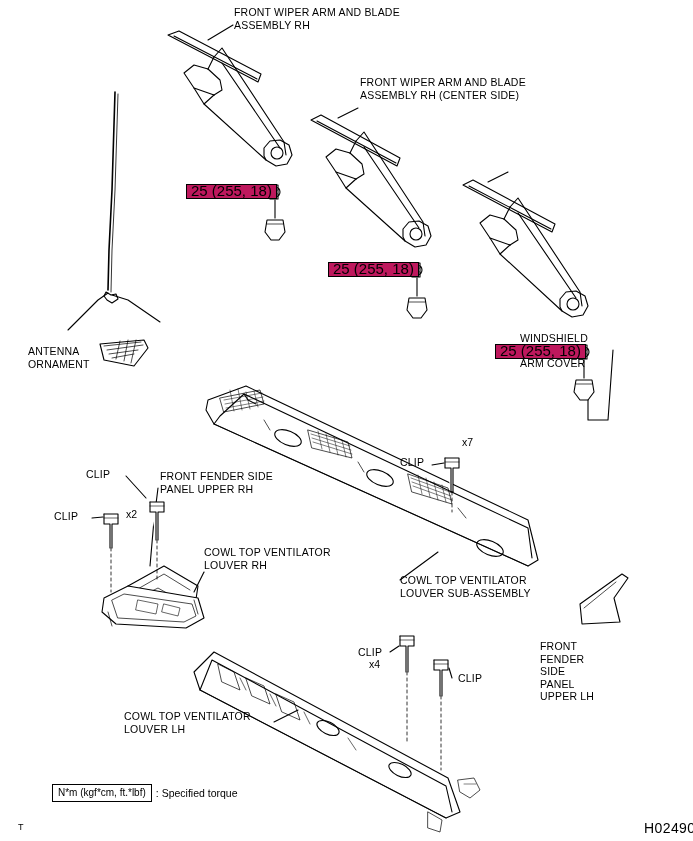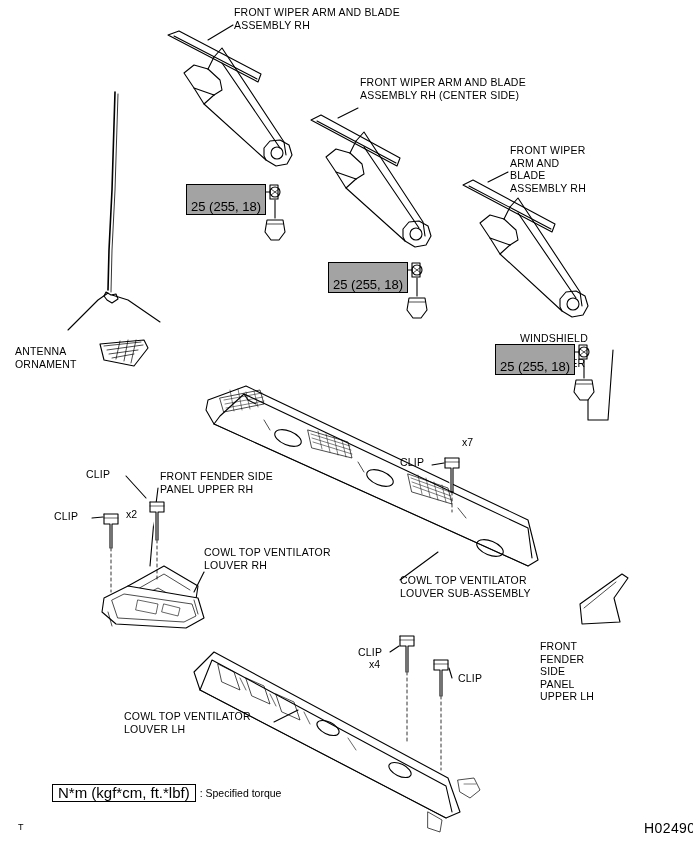--- a/index.html
+++ b/index.html
@@ -27,40 +27,40 @@
   .lbl {
     position: absolute;
     font-size: 10.5px;
     line-height: 12.5px;
     letter-spacing: 0.2px;
     white-space: pre-line;
     color: #000;
   }
   .torque {
     position: absolute;
-    font-size: 13px;
+    font-size: 15px;
     line-height: 11px;
     border: 1.2px solid #000;
-    background: #a3a3a3;
-    padding: 16px 4px 2px 4px;
+    background: #be185d;
+    padding: 0 4px 2px 4px;
     white-space: nowrap;
   }
   .legend {
     position: absolute;
     font-size: 10.5px;
     line-height: 12px;
     white-space: nowrap;
     display: flex;
     align-items: center;
   }
   .legend .box {
     border: 1.2px solid #000;
     padding: 2px 5px;
     background: #fff;
-    font-size: 15px;
+    font-size: 10px;
   }
   .legend .tail { padding-left: 4px; }
   .xcount {
     position: absolute;
     font-size: 10.5px;
   }
   .code {
     position: absolute;
     font-size: 14px;
     letter-spacing: 0.4px;
@@ -317,24 +317,22 @@
 
     </g>
   </svg>
 
   <div class="lbl" style="left:226px; top:6px;">FRONT WIPER ARM AND BLADE
 ASSEMBLY RH</div>
 
   <div class="lbl" style="left:352px; top:76px;">FRONT WIPER ARM AND BLADE
 ASSEMBLY RH (CENTER SIDE)</div>
 
-  <div class="lbl" style="left:502px; top:144px;">FRONT WIPER ARM AND
-BLADE ASSEMBLY RH</div>
-
-  <div class="lbl" style="left:7px; top:345px;">ANTENNA
+
+  <div class="lbl" style="left:20px; top:345px;">ANTENNA
 ORNAMENT</div>
 
 
   <div class="lbl" style="left:152px; top:470px;">FRONT FENDER SIDE
 PANEL UPPER RH</div>
 
   <div class="lbl" style="left:196px; top:546px;">COWL TOP VENTILATOR
 LOUVER RH</div>
 
   <div class="lbl" style="left:392px; top:574px;">COWL TOP VENTILATOR

